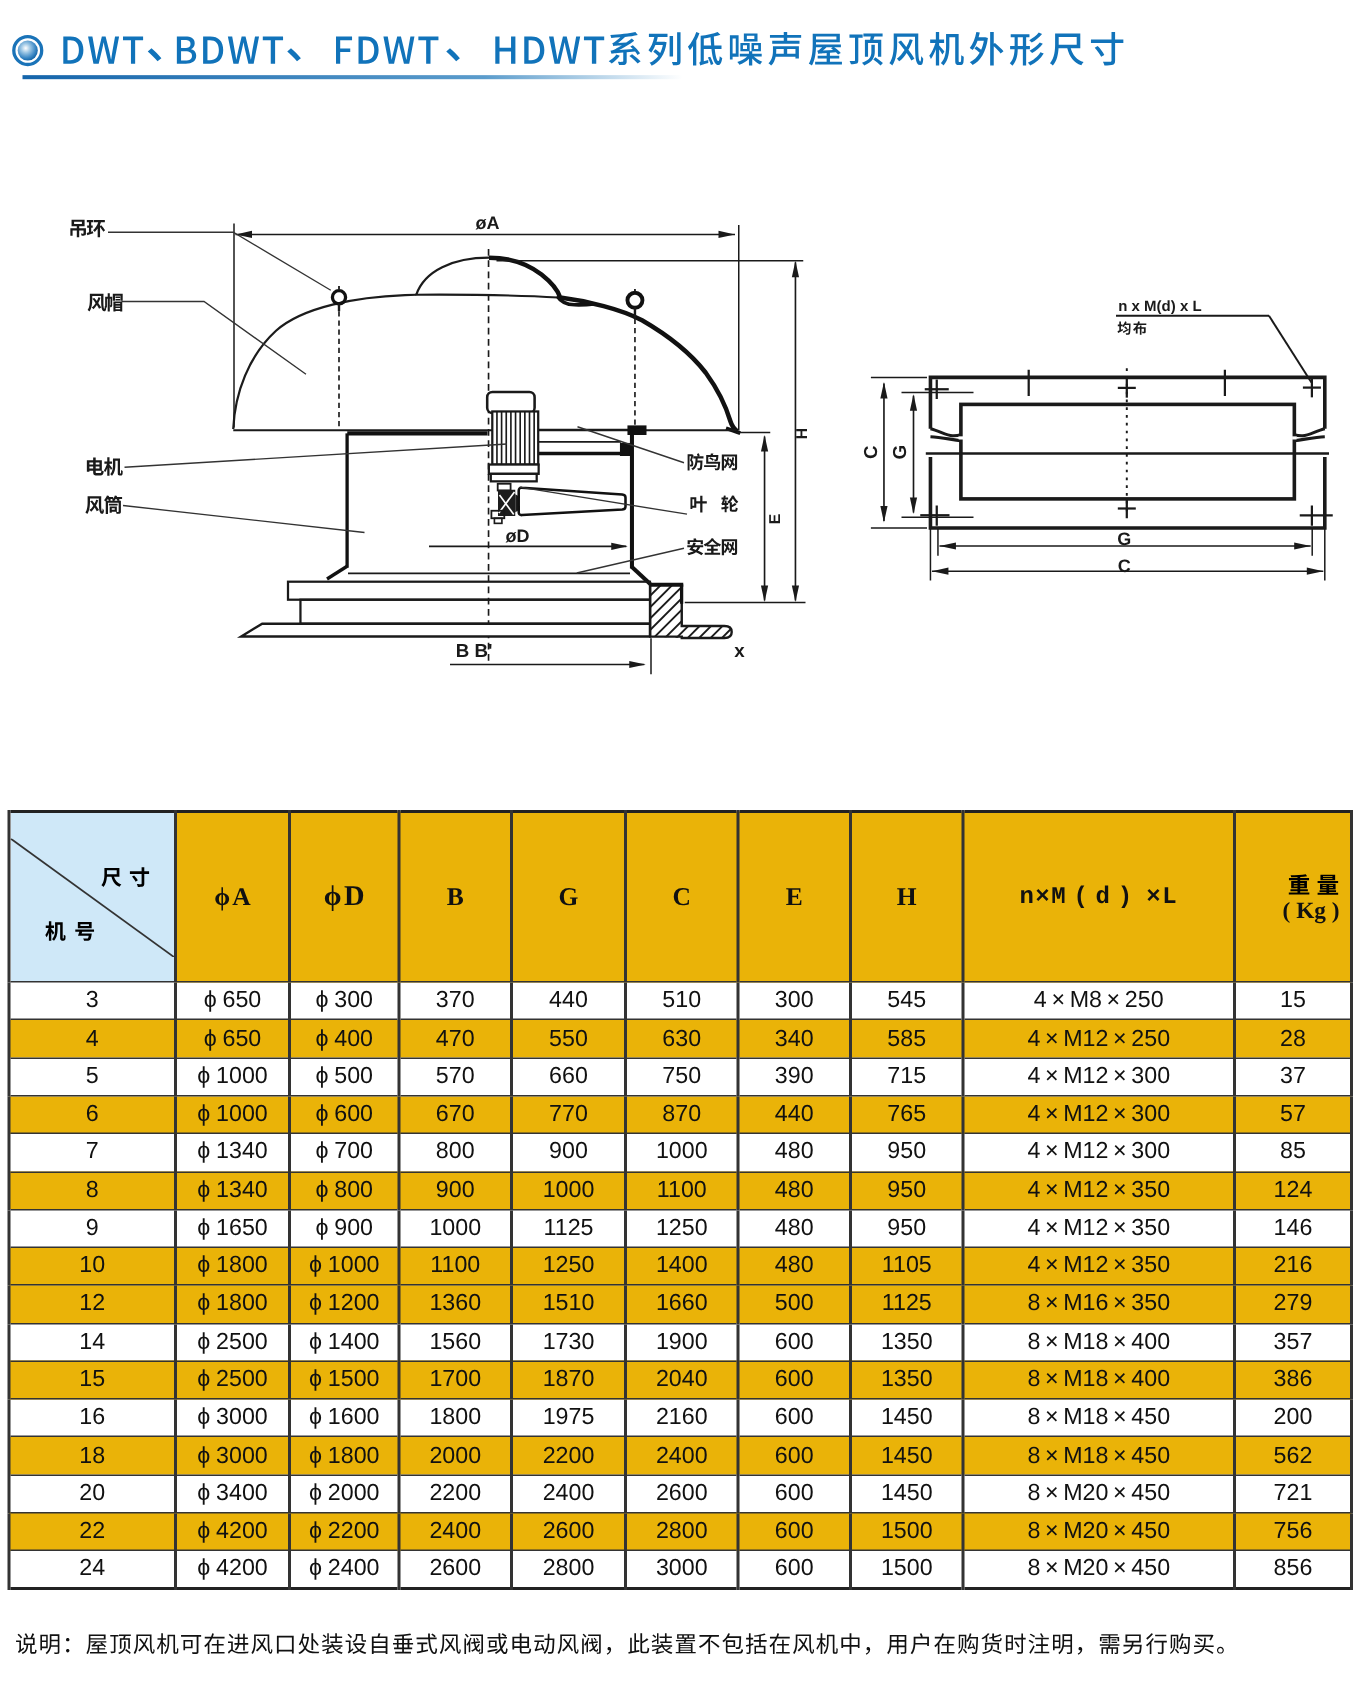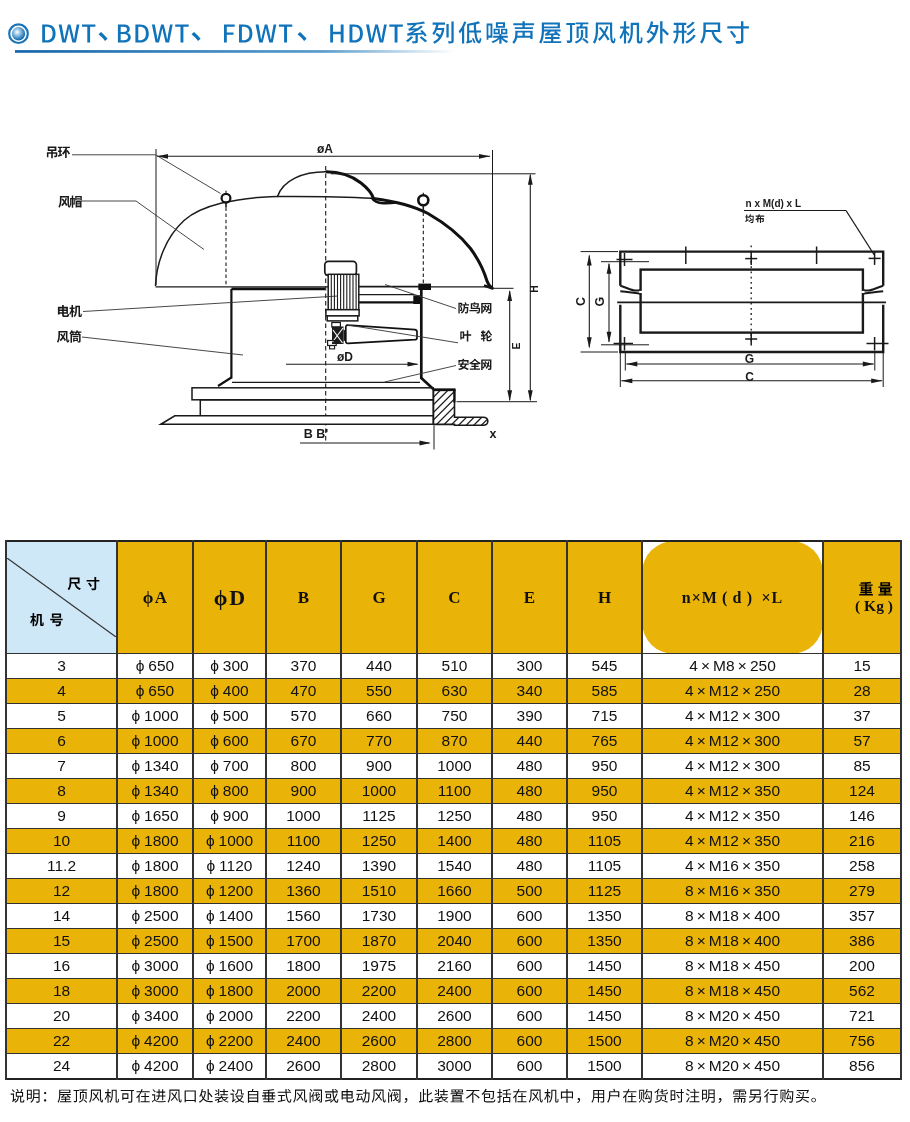--- a/index.html
+++ b/index.html
@@ -221,27 +221,27 @@
 <line x1="0" y1="0" x2="109" y2="79" stroke="#333" stroke-width="1.2"></line>
 <g transform="translate(60.3,31)">
               <path d="M2.3 -11.4L2.3 -7.2C2.3 -5.0 2.1 -1.9 0.3 0.1C0.7 0.3 1.4 1.0 1.7 1.3C3.3 -0.5 3.8 -3.2 4.0 -5.5L7.0 -5.5C7.9 -2.2 9.4 0.1 12.4 1.1C12.7 0.7 13.2 -0.1 13.6 -0.4C11.0 -1.2 9.5 -3.0 8.7 -5.5L12.3 -5.5L12.3 -11.4ZM4.0 -9.8L10.5 -9.8L10.5 -7.1L4.0 -7.1L4.0 -7.2ZM20.7 -5.6C21.6 -4.5 22.7 -3.1 23.1 -2.1L24.6 -3.1C24.2 -4.1 23.1 -5.4 22.1 -6.4ZM27.1 -11.9L27.1 -9.1L19.3 -9.1L19.3 -7.4L27.1 -7.4L27.1 -1.0C27.1 -0.6 27.0 -0.5 26.6 -0.5C26.2 -0.5 25.1 -0.5 23.9 -0.6C24.2 -0.1 24.5 0.8 24.6 1.3C26.1 1.3 27.3 1.2 28.0 1.0C28.6 0.7 28.9 0.2 28.9 -1.0L28.9 -7.4L32.1 -7.4L32.1 -9.1L28.9 -9.1L28.9 -11.9Z" fill="#000"></path>
             </g>
 <g transform="translate(22.9,67)">
               <path d="M6.8 -11.1L6.8 -6.6C6.8 -4.4 6.7 -1.7 4.8 0.2C5.2 0.4 5.8 0.9 6.1 1.2C8.1 -0.8 8.5 -4.2 8.5 -6.6L8.5 -9.5L10.2 -9.5L10.2 -1.1C10.2 0.1 10.3 0.4 10.6 0.7C10.8 1.0 11.2 1.1 11.6 1.1C11.8 1.1 12.1 1.1 12.3 1.1C12.7 1.1 13.0 1.0 13.2 0.9C13.5 0.7 13.6 0.4 13.7 -0.0C13.8 -0.4 13.8 -1.4 13.8 -2.2C13.4 -2.3 13.0 -2.6 12.6 -2.8C12.6 -2.0 12.6 -1.3 12.6 -1.0C12.6 -0.7 12.5 -0.6 12.5 -0.5C12.4 -0.5 12.4 -0.4 12.3 -0.4C12.2 -0.4 12.1 -0.4 12.1 -0.4C12.0 -0.4 12.0 -0.5 11.9 -0.5C11.9 -0.6 11.9 -0.8 11.9 -1.1L11.9 -11.1ZM2.7 -11.9L2.7 -9.0L0.6 -9.0L0.6 -7.4L2.5 -7.4C2.0 -5.7 1.2 -3.9 0.3 -2.7C0.5 -2.3 0.9 -1.6 1.1 -1.2C1.7 -1.9 2.3 -3.1 2.7 -4.4L2.7 1.2L4.3 1.2L4.3 -4.6C4.7 -4.0 5.1 -3.3 5.3 -2.9L6.3 -4.2C6.0 -4.6 4.8 -6.1 4.3 -6.6L4.3 -7.4L6.1 -7.4L6.1 -9.0L4.3 -9.0L4.3 -11.9ZM23.7 -9.9L29.4 -9.9L29.4 -8.6L23.7 -8.6ZM22.0 -11.4L22.0 -7.2L31.2 -7.2L31.2 -11.4ZM20.3 -6.3L20.3 -4.8L23.0 -4.8C22.7 -3.9 22.4 -2.9 22.1 -2.2L29.2 -2.2C29.1 -1.2 28.9 -0.6 28.6 -0.4C28.4 -0.3 28.2 -0.3 27.9 -0.3C27.5 -0.3 26.4 -0.3 25.5 -0.4C25.8 0.0 26.1 0.7 26.1 1.2C27.1 1.2 28.0 1.2 28.5 1.2C29.2 1.1 29.6 1.1 30.1 0.7C30.6 0.2 30.9 -0.9 31.2 -3.0C31.2 -3.3 31.3 -3.7 31.3 -3.7L24.5 -3.7L24.9 -4.8L32.8 -4.8L32.8 -6.3Z" fill="#000"></path>
             </g>
 </svg>
         </th>
         <th class="blu" style="font-family:'Liberation Serif',serif;font-weight:bold;font-size:17px;">ϕ A</th>
-        <th class="blu" style="font-family:'Liberation Serif',serif;font-weight:bold;font-size:22px;">ϕ D</th>
+        <th class="blu" style="font-family:'Liberation Serif',serif;font-weight:bold;font-size:19px;">ϕ D</th>
         <th class="blu" style="font-family:'Liberation Serif',serif;font-weight:bold;font-size:17px;">B</th>
         <th class="blu" style="font-family:'Liberation Serif',serif;font-weight:bold;font-size:17px;">G</th>
         <th class="blu" style="font-family:'Liberation Serif',serif;font-weight:bold;font-size:17px;">C</th>
         <th class="blu" style="font-family:'Liberation Serif',serif;font-weight:bold;font-size:17px;">E</th>
         <th class="blu" style="font-family:'Liberation Serif',serif;font-weight:bold;font-size:17px;">H</th>
-        <th class="blu" style="font-family:Liberation Serif, serif;font-weight:bold;font-size:17px;border-radius:32px;"><span style="font-size:16px;letter-spacing:1px">n×M ( d )  ×L</span></th>
+        <th class="blu" style="font-family:Liberation Mono, monospace;font-weight:bold;font-size:17px;"><span style="font-size:16px;letter-spacing:1px">n×M ( d )  ×L</span></th>
         <th class="blu" style="padding:16px">
           <svg width="76" height="79" style="display:block">
 <g transform="translate(18.5,36.5)">
               <path d="M2.3 -8.1L2.3 -3.3L6.5 -3.3L6.5 -2.7L1.8 -2.7L1.8 -1.3L6.5 -1.3L6.5 -0.5L0.7 -0.5L0.7 0.9L14.4 0.9L14.4 -0.5L8.3 -0.5L8.3 -1.3L13.4 -1.3L13.4 -2.7L8.3 -2.7L8.3 -3.3L12.8 -3.3L12.8 -8.1L8.3 -8.1L8.3 -8.7L14.2 -8.7L14.2 -10.1L8.3 -10.1L8.3 -10.8C10.0 -11.0 11.5 -11.1 12.9 -11.3L12.0 -12.7C9.5 -12.3 5.4 -12.1 1.9 -12.0C2.1 -11.6 2.2 -11.0 2.3 -10.6C3.6 -10.6 5.1 -10.7 6.5 -10.7L6.5 -10.1L0.8 -10.1L0.8 -8.7L6.5 -8.7L6.5 -8.1ZM4.0 -5.2L6.5 -5.2L6.5 -4.5L4.0 -4.5ZM8.3 -5.2L11.0 -5.2L11.0 -4.5L8.3 -4.5ZM4.0 -6.9L6.5 -6.9L6.5 -6.3L4.0 -6.3ZM8.3 -6.9L11.0 -6.9L11.0 -6.3L8.3 -6.3ZM23.5 -10.0L29.8 -10.0L29.8 -9.5L23.5 -9.5ZM23.5 -11.4L29.8 -11.4L29.8 -10.9L23.5 -10.9ZM21.8 -12.3L21.8 -8.6L31.6 -8.6L31.6 -12.3ZM19.9 -8.1L19.9 -6.8L33.6 -6.8L33.6 -8.1ZM23.2 -4.0L25.8 -4.0L25.8 -3.5L23.2 -3.5ZM27.6 -4.0L30.2 -4.0L30.2 -3.5L27.6 -3.5ZM23.2 -5.4L25.8 -5.4L25.8 -4.9L23.2 -4.9ZM27.6 -5.4L30.2 -5.4L30.2 -4.9L27.6 -4.9ZM19.9 -0.3L19.9 1.0L33.6 1.0L33.6 -0.3L27.6 -0.3L27.6 -0.9L32.2 -0.9L32.2 -2.0L27.6 -2.0L27.6 -2.5L31.9 -2.5L31.9 -6.4L21.5 -6.4L21.5 -2.5L25.8 -2.5L25.8 -2.0L21.2 -2.0L21.2 -0.9L25.8 -0.9L25.8 -0.3Z" fill="#000"></path>
             </g>
 <text x="34" y="53" font-family="Liberation Serif, serif" font-size="15.5" font-weight="bold" text-anchor="middle" fill="#111">( Kg )</text>
 </svg>
         </th>
       </tr>
 <tr style="height:25px">
@@ -333,32 +333,20 @@
         <td>ϕ 1800</td>
         <td>ϕ 1000</td>
         <td>1100</td>
         <td>1250</td>
         <td>1400</td>
         <td>480</td>
         <td>1105</td>
         <td>4 × M12 × 350</td>
         <td>216</td>
       </tr>
-      <tr style="height:25px">
-        <td>11.2</td>
-        <td>ϕ 1800</td>
-        <td>ϕ 1120</td>
-        <td>1240</td>
-        <td>1390</td>
-        <td>1540</td>
-        <td>480</td>
-        <td>1105</td>
-        <td>4 × M16 × 350</td>
-        <td>258</td>
-      </tr>
       <tr class="blu" style="height:25px">
         <td>12</td>
         <td>ϕ 1800</td>
         <td>ϕ 1200</td>
         <td>1360</td>
         <td>1510</td>
         <td>1660</td>
         <td>500</td>
         <td>1125</td>
         <td>8 × M16 × 350</td>

